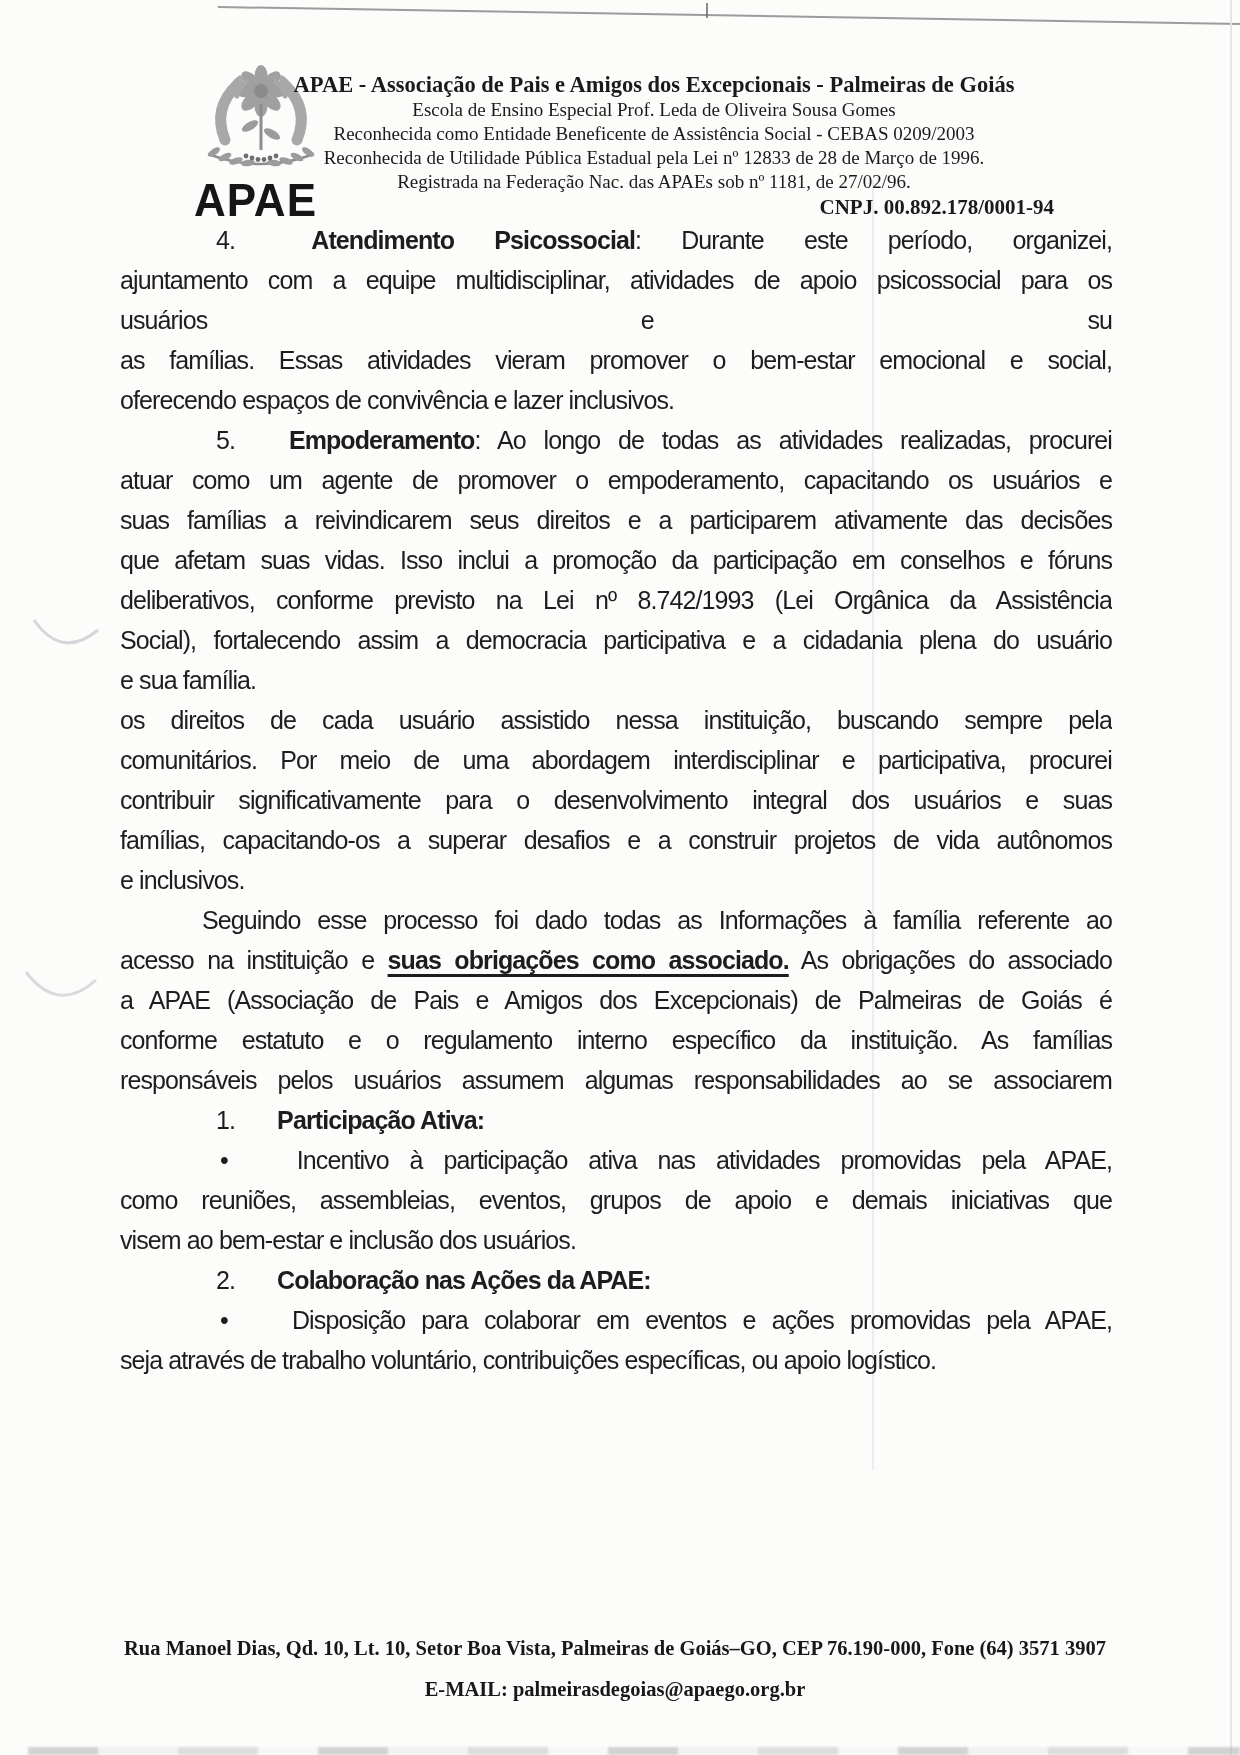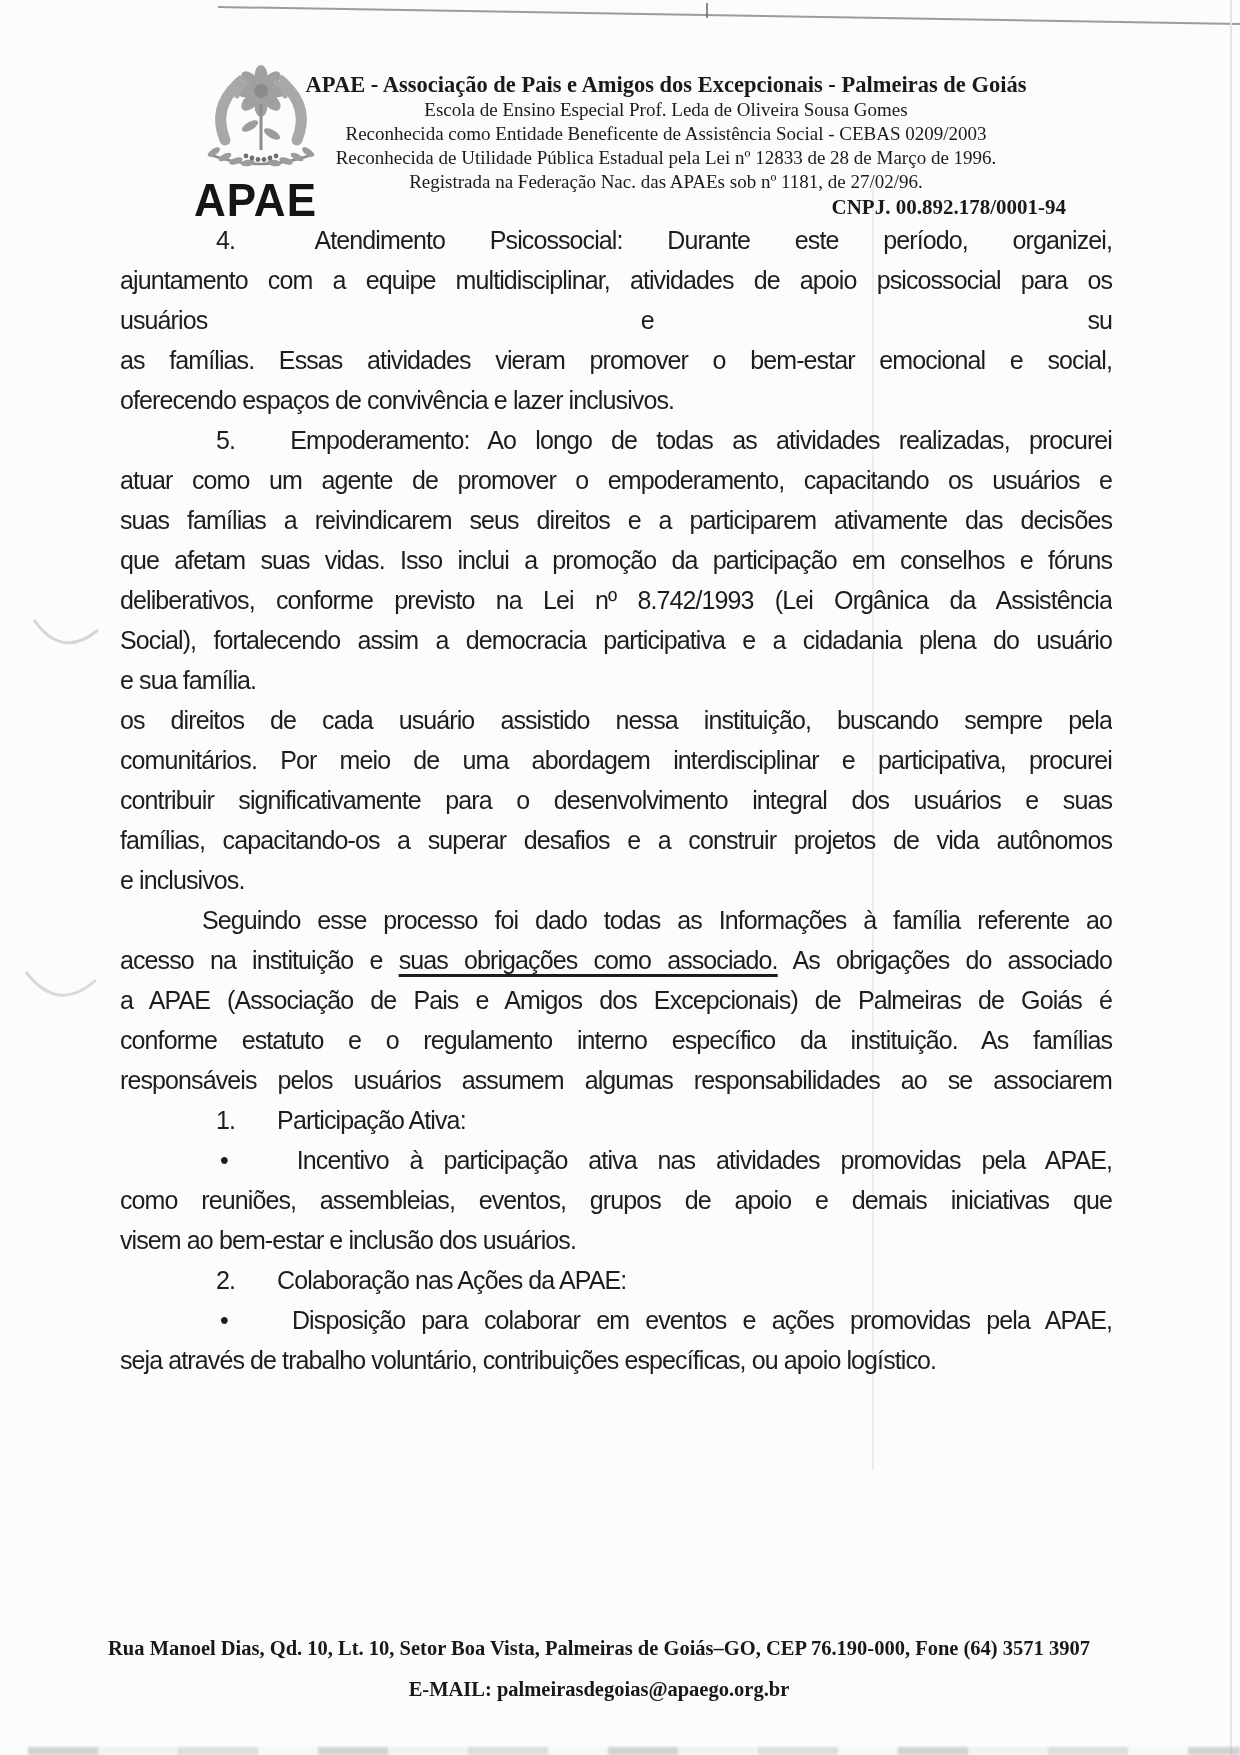--- a/index.html
+++ b/index.html
@@ -14,42 +14,42 @@
   .scan-top-tick{position:absolute;left:706px;top:3px;width:2px;height:15px;background:#6e6e6e;opacity:.8;}
   .fold-line-mid{position:absolute;left:872px;top:180px;width:2px;height:1290px;background:#e9e9ee;opacity:.9;}
   .fold-line-right{position:absolute;left:1230px;top:0;width:2px;height:1755px;background:#e3e3e6;opacity:.9;}
   .scan-bottom-band{position:absolute;left:28px;top:1747px;width:1212px;height:8px;opacity:.5;filter:blur(1px);
     background:repeating-linear-gradient(90deg,#ababaf 0 70px,#e8e8ea 70px 150px,#bfbfc4 150px 230px,#f3f3f5 230px 290px);}
   .margin-arcs{position:absolute;left:0;top:0;pointer-events:none;}
   
   .logo{position:absolute;left:194px;top:62px;width:134px;text-align:left;}
   .logo-word{font-weight:bold;font-size:44px;letter-spacing:1px;color:#161616;line-height:40px;
     transform:scaleY(1.04);margin-top:2px;}
-  .hdr{position:absolute;left:252px;top:72px;width:828px;text-align:center;
+  .hdr{position:absolute;left:240px;top:72px;width:828px;text-align:center;
     font-family:"Liberation Serif",serif;color:#1a1a1a;}
   .h-org{font-size:22.5px;font-weight:bold;line-height:26px;height:26px;white-space:nowrap;}
   .h-sub{font-size:19px;line-height:24px;height:24px;white-space:nowrap;}
   .h-cnpj{font-size:21px;font-weight:bold;line-height:26px;height:26px;text-align:right;padding-right:14px;}
   
   .bodytext{position:absolute;left:120px;top:220px;width:992px;
     font-size:25px;letter-spacing:-0.9px;line-height:40px;}
   .ln{box-sizing:border-box;width:100%;height:40px;overflow:hidden;
     text-align:justify;text-align-last:justify;}
   .ln.last{text-align-last:left;}
   .numline{padding-left:96px;}
   .headline{padding-left:96px;text-align-last:left;}
   .bulletline{padding-left:100px;}
   .indent{text-indent:82px;}
   .gap{display:inline-block;width:36px;}
   .gap-b{display:inline-block;width:48px;}
   .split{display:flex;justify-content:space-between;text-align-last:auto;}
   .ul{text-decoration:underline;text-decoration-thickness:2.5px;text-underline-offset:5px;}
-  b{font-weight:normal;margin-top:8px;}
+  b{font-weight:bold;margin-top:8px;}
   
-  .footer{position:absolute;left:24px;top:1636px;width:1150px;text-align:center;
+  .footer{position:absolute;left:40px;top:1636px;width:1150px;text-align:center;
     font-family:"Liberation Serif",serif;font-weight:bold;color:#181818;}
   .f-line1{font-size:20.5px;line-height:24px;}
   .f-line2{font-size:20.5px;line-height:24px;margin-top:17px;}
 </style>
 </head>
 <body>
 
 <div class="page">
 
   <div class="scan-top-line"></div>

